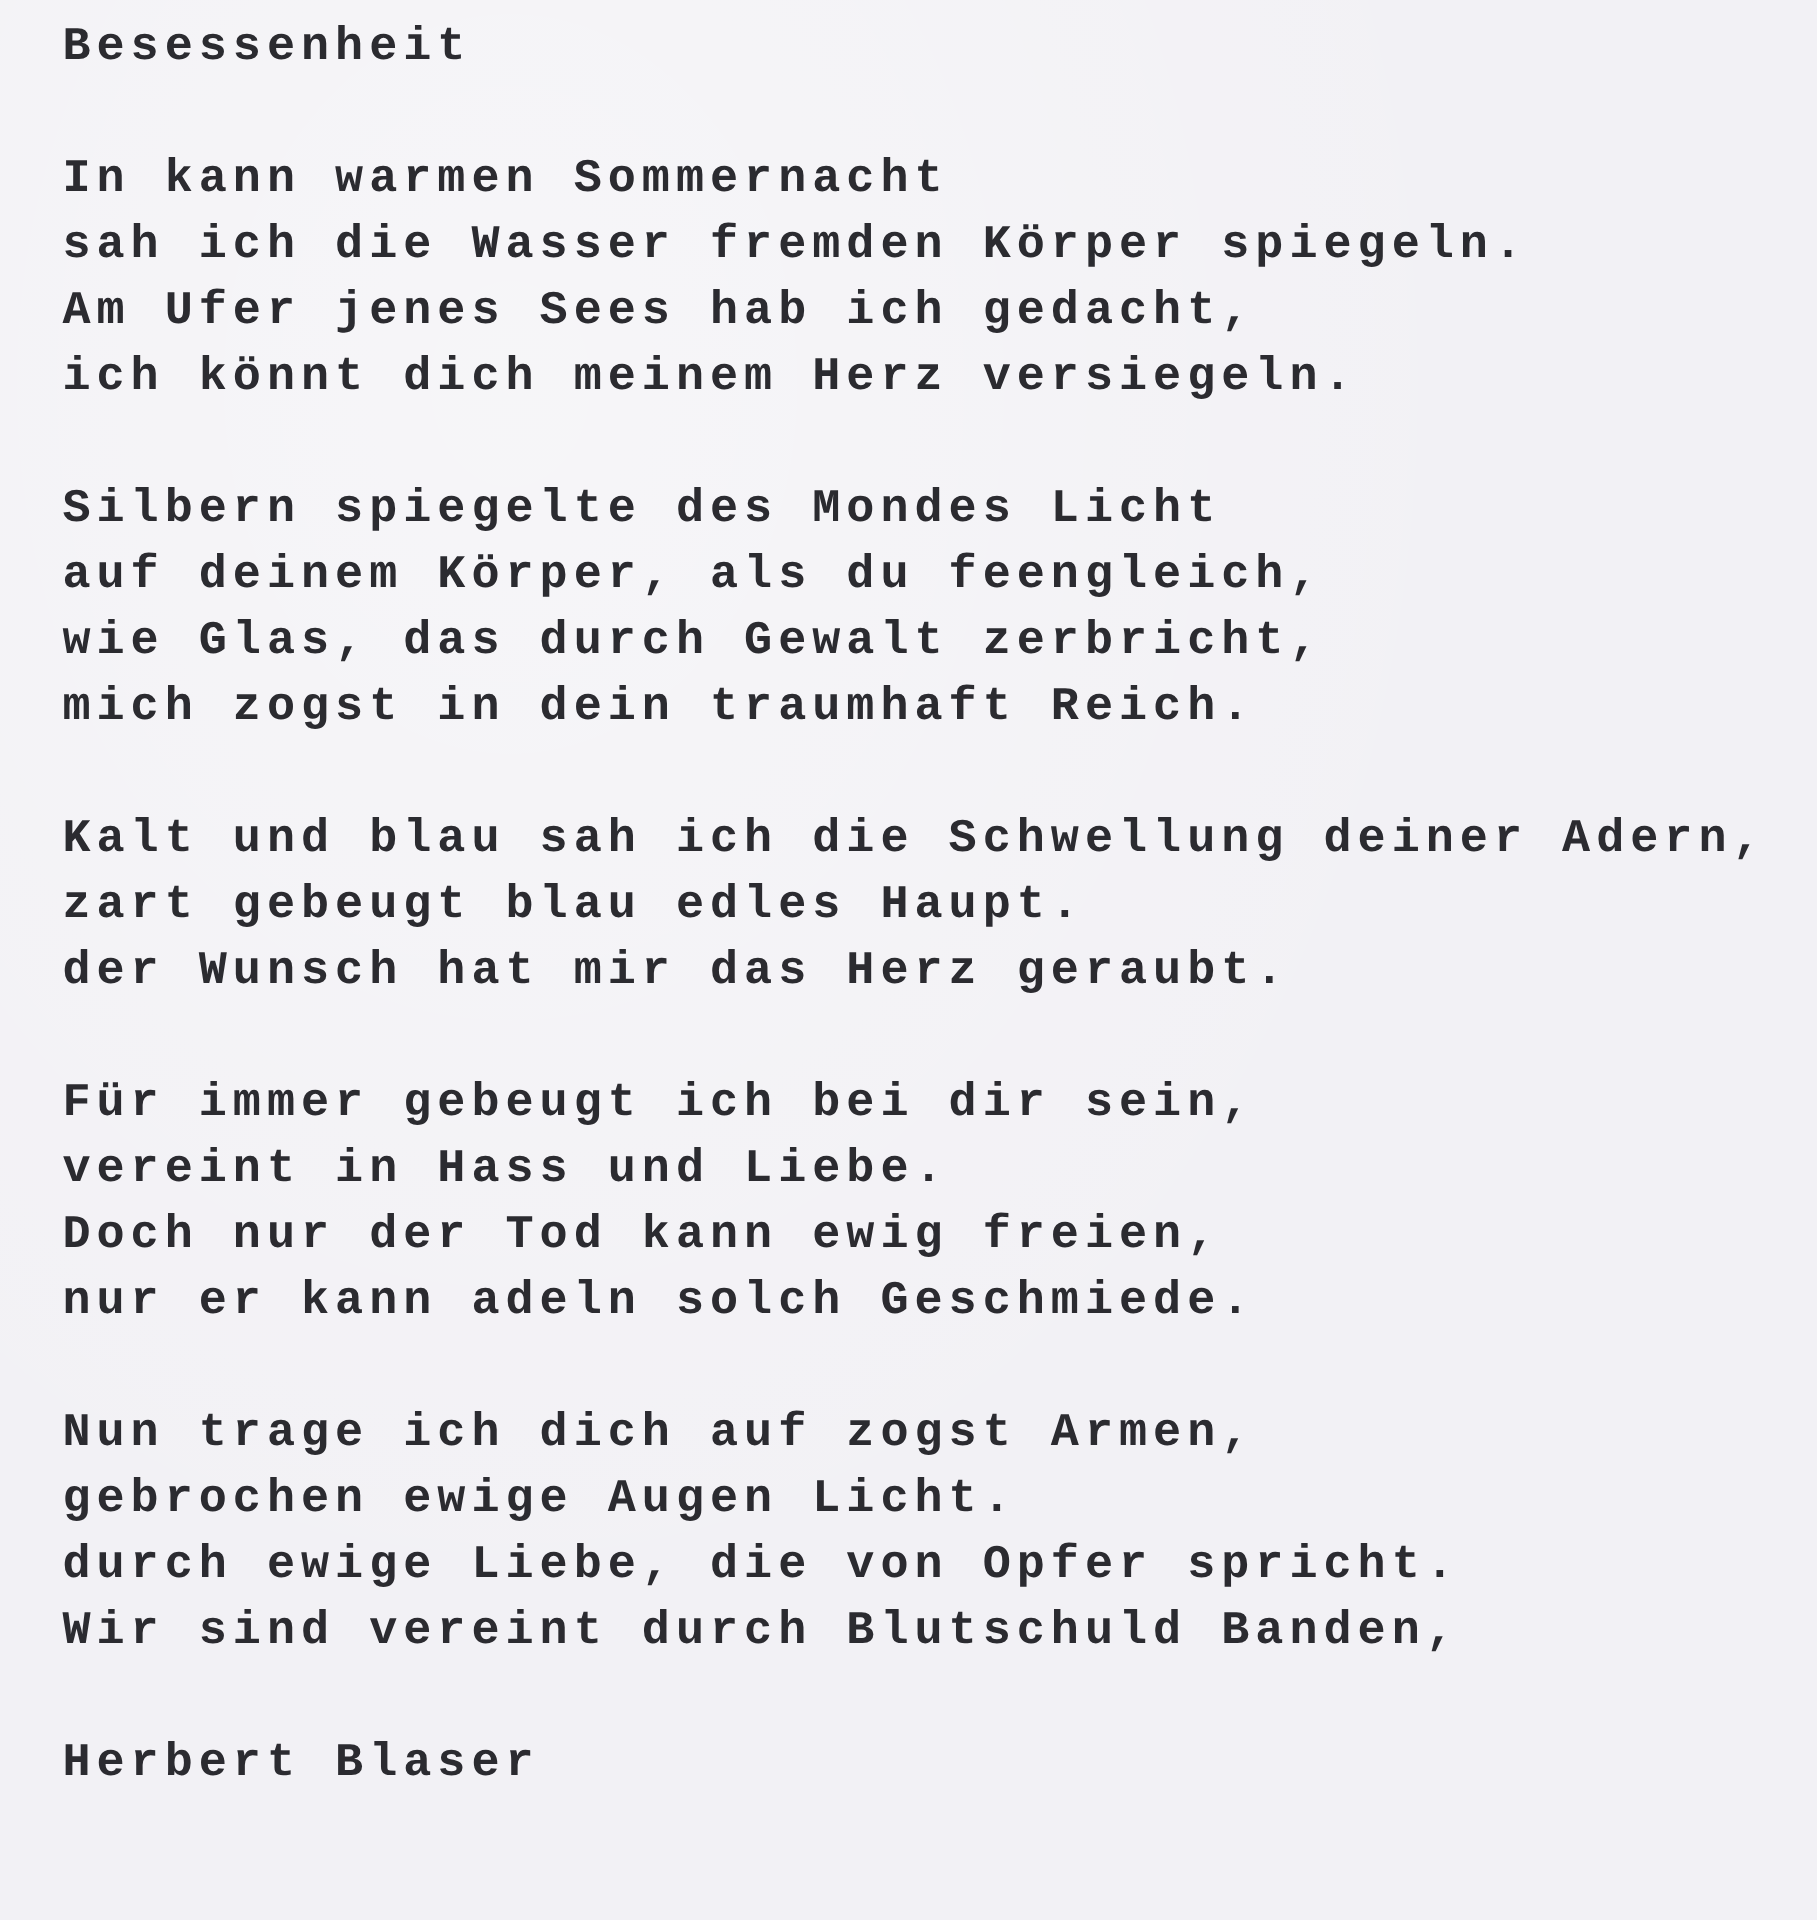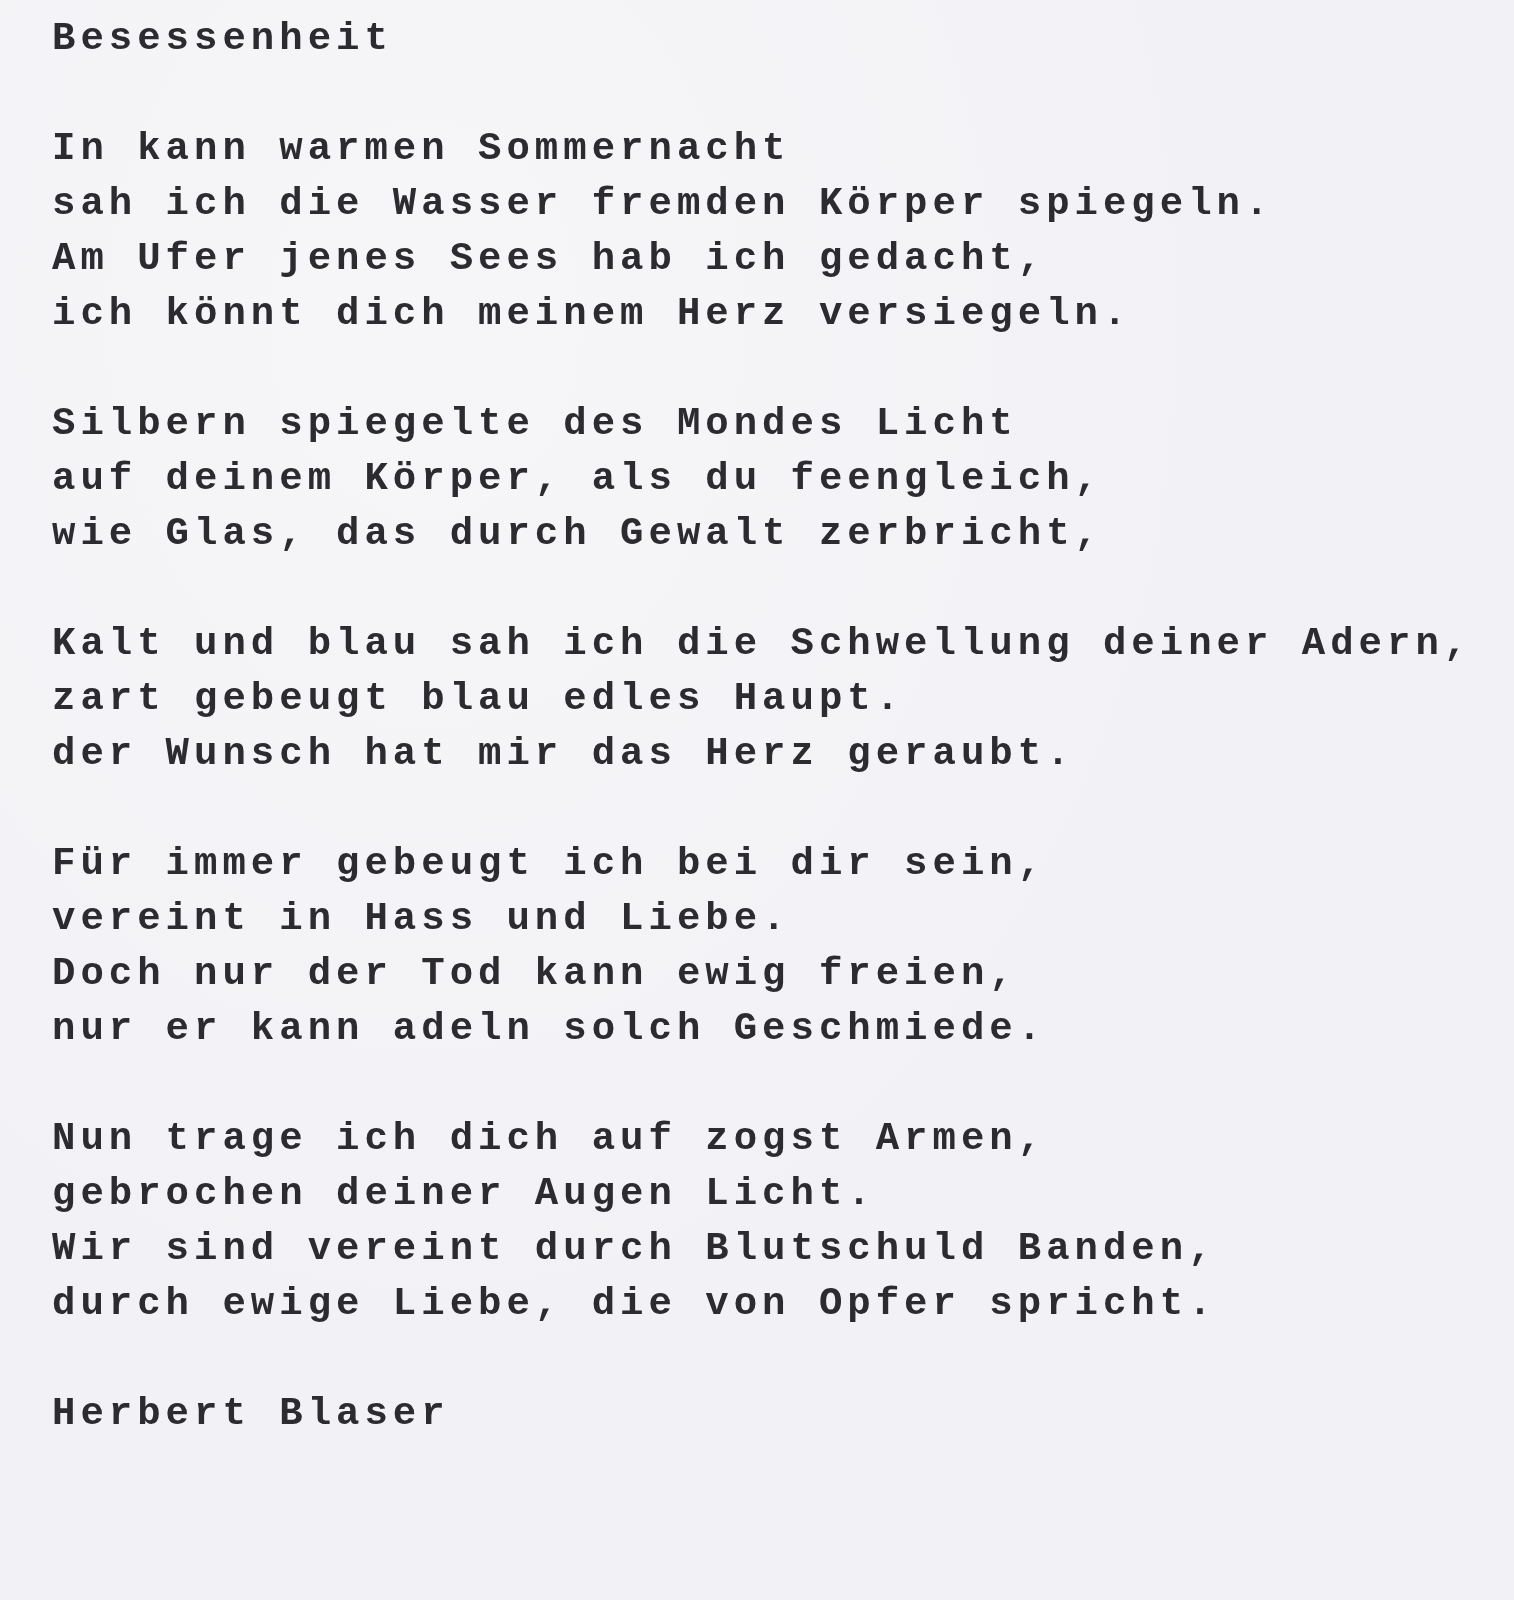--- a/index.html
+++ b/index.html
@@ -56,37 +56,38 @@
     <p>In kann warmen Sommernacht</p>
     <p>sah ich die Wasser fremden Körper spiegeln.</p>
     <p>Am Ufer jenes Sees hab ich gedacht,</p>
     <p>ich könnt dich meinem Herz versiegeln.</p>
   </div>
 
   <div class="stanza">
     <p>Silbern spiegelte des Mondes Licht</p>
     <p>auf deinem Körper, als du feengleich,</p>
     <p>wie Glas, das durch Gewalt zerbricht,</p>
+    <p>mich zogst in dein traumhaft Reich.</p>
   </div>
 
   <div class="stanza">
     <p>Kalt und blau sah ich die Schwellung deiner Adern,</p>
     <p>zart gebeugt blau edles Haupt.</p>
     <p>der Wunsch hat mir das Herz geraubt.</p>
   </div>
 
   <div class="stanza">
     <p>Für immer gebeugt ich bei dir sein,</p>
     <p>vereint in Hass und Liebe.</p>
     <p>Doch nur der Tod kann ewig freien,</p>
     <p>nur er kann adeln solch Geschmiede.</p>
   </div>
 
   <div class="stanza">
     <p>Nun trage ich dich auf zogst Armen,</p>
-    <p>gebrochen deiner Augen Licht.</p>
+    <p>gebrochen ewige Augen Licht.</p>
+    <p>durch ewige Liebe, die von Opfer spricht.</p>
     <p>Wir sind vereint durch Blutschuld Banden,</p>
-    <p>durch ewige Liebe, die von Opfer spricht.</p>
   </div>
 
   <p class="author">Herbert Blaser</p>
 
 </div>
 
 </body></html>

